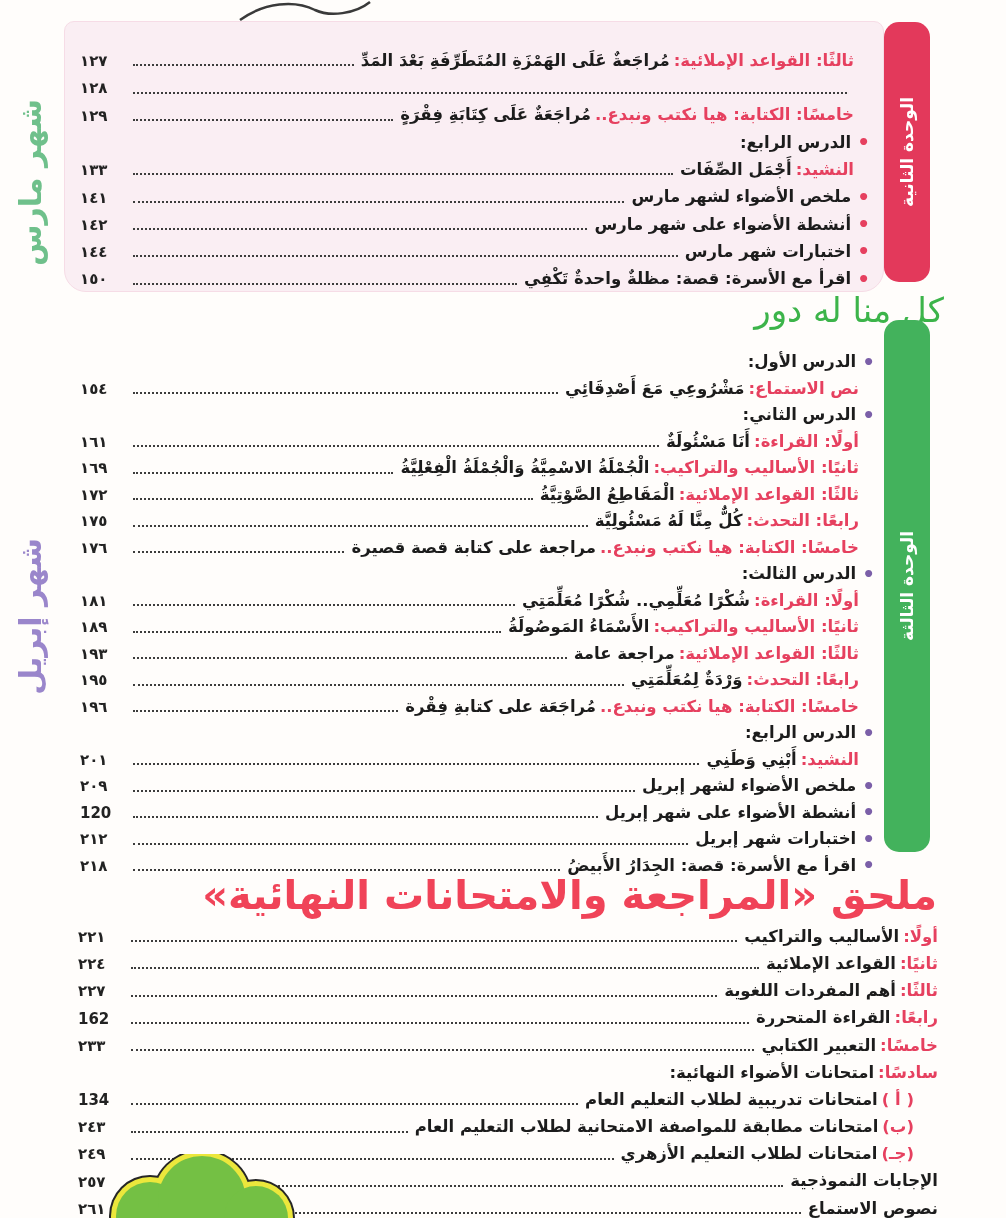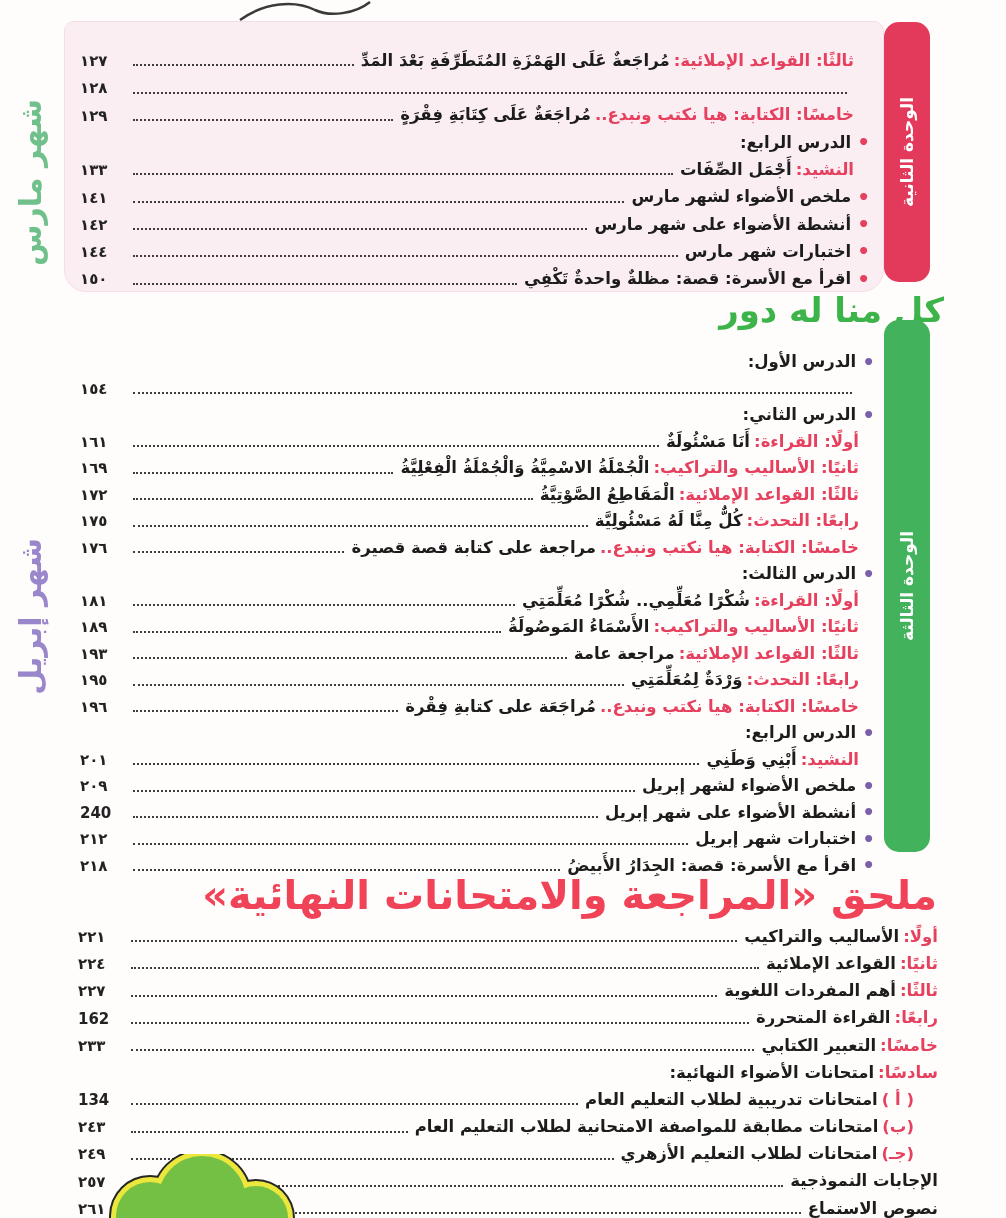--- a/index.html
+++ b/index.html
@@ -33,21 +33,21 @@
   }
   .month .vtxt{
     writing-mode:vertical-rl; transform:rotate(180deg);
     font-size:30px; font-weight:bold; letter-spacing:2px; white-space:nowrap;
   }
   .month-march{ top:66px; height:232px; color:var(--month-green); }
   .month-april{ top:498px; height:236px; color:var(--month-purple); }
   
   .unit3-title{
     position:absolute; top:290px; right:62px;
-    font-size:34px; font-weight:bold; color:var(--title-green);
+    font-size:34px; font-weight:normal; color:var(--title-green);
   }
   .appendix-title{
     position:absolute; top:872px; right:69px;
     font-size:40px; font-weight:bold; color:var(--title-red);
   }
   
   .rows{ position:absolute; }
   .rows-u2{ left:80px; top:44px;  width:790px; }
   .rows-u3{ left:80px; top:346px; width:795px; }
   .rows-ap{ left:78px; top:920px; width:860px; }
@@ -139,20 +139,21 @@
     <span class="vtxt">الوحدة الثانية</span>
   </div>
 
   <div class="unit3-title">كل منا له دور</div>
   <div class="rows rows-u3 unit" id="unit3-rows">
       <div class="toc-row has-bullet header">
         <span class="bullet">•</span>
         <span class="lbl"><span>الدرس الأول:</span></span>
       </div>
       <div class="toc-row">
+        <span class="lbl"><span class="red">نص الاستماع:</span><span>مَشْرُوعِي مَعَ أَصْدِقَائِي</span></span>
         <span class="dots"></span>
         <span class="pg">١٥٤</span>
       </div>
       <div class="toc-row has-bullet header">
         <span class="bullet">•</span>
         <span class="lbl"><span>الدرس الثاني:</span></span>
       </div>
       <div class="toc-row">
         <span class="lbl"><span class="red">أولًا: القراءة:</span><span>أَنَا مَسْئُولَةٌ</span></span>
         <span class="dots"></span>
@@ -219,21 +220,21 @@
       <div class="toc-row has-bullet">
         <span class="bullet">•</span>
         <span class="lbl"><span>ملخص الأضواء لشهر إبريل</span></span>
         <span class="dots"></span>
         <span class="pg">٢٠٩</span>
       </div>
       <div class="toc-row has-bullet">
         <span class="bullet">•</span>
         <span class="lbl"><span>أنشطة الأضواء على شهر إبريل</span></span>
         <span class="dots"></span>
-        <span class="pg">240</span>
+        <span class="pg">120</span>
       </div>
       <div class="toc-row has-bullet">
         <span class="bullet">•</span>
         <span class="lbl"><span>اختبارات شهر إبريل</span></span>
         <span class="dots"></span>
         <span class="pg">٢١٢</span>
       </div>
       <div class="toc-row has-bullet">
         <span class="bullet">•</span>
         <span class="lbl"><span>اقرأ مع الأسرة: قصة: الجِدَارُ الأَبيضُ</span></span>

